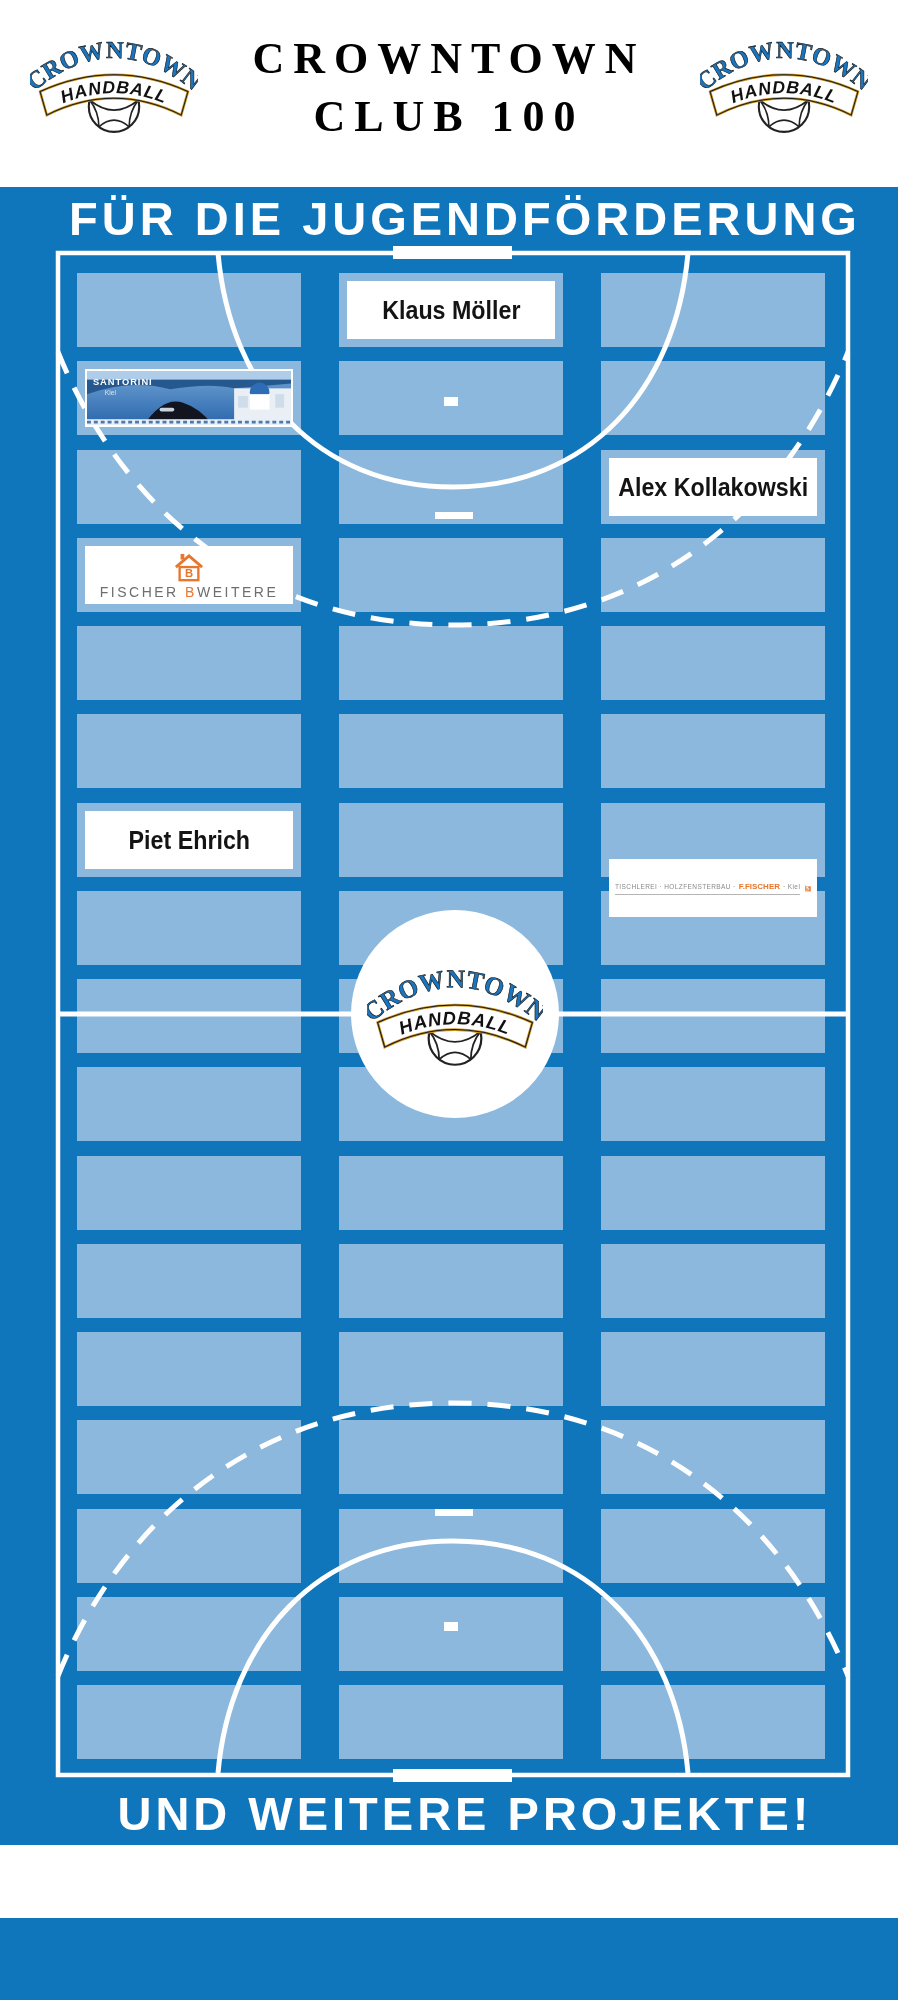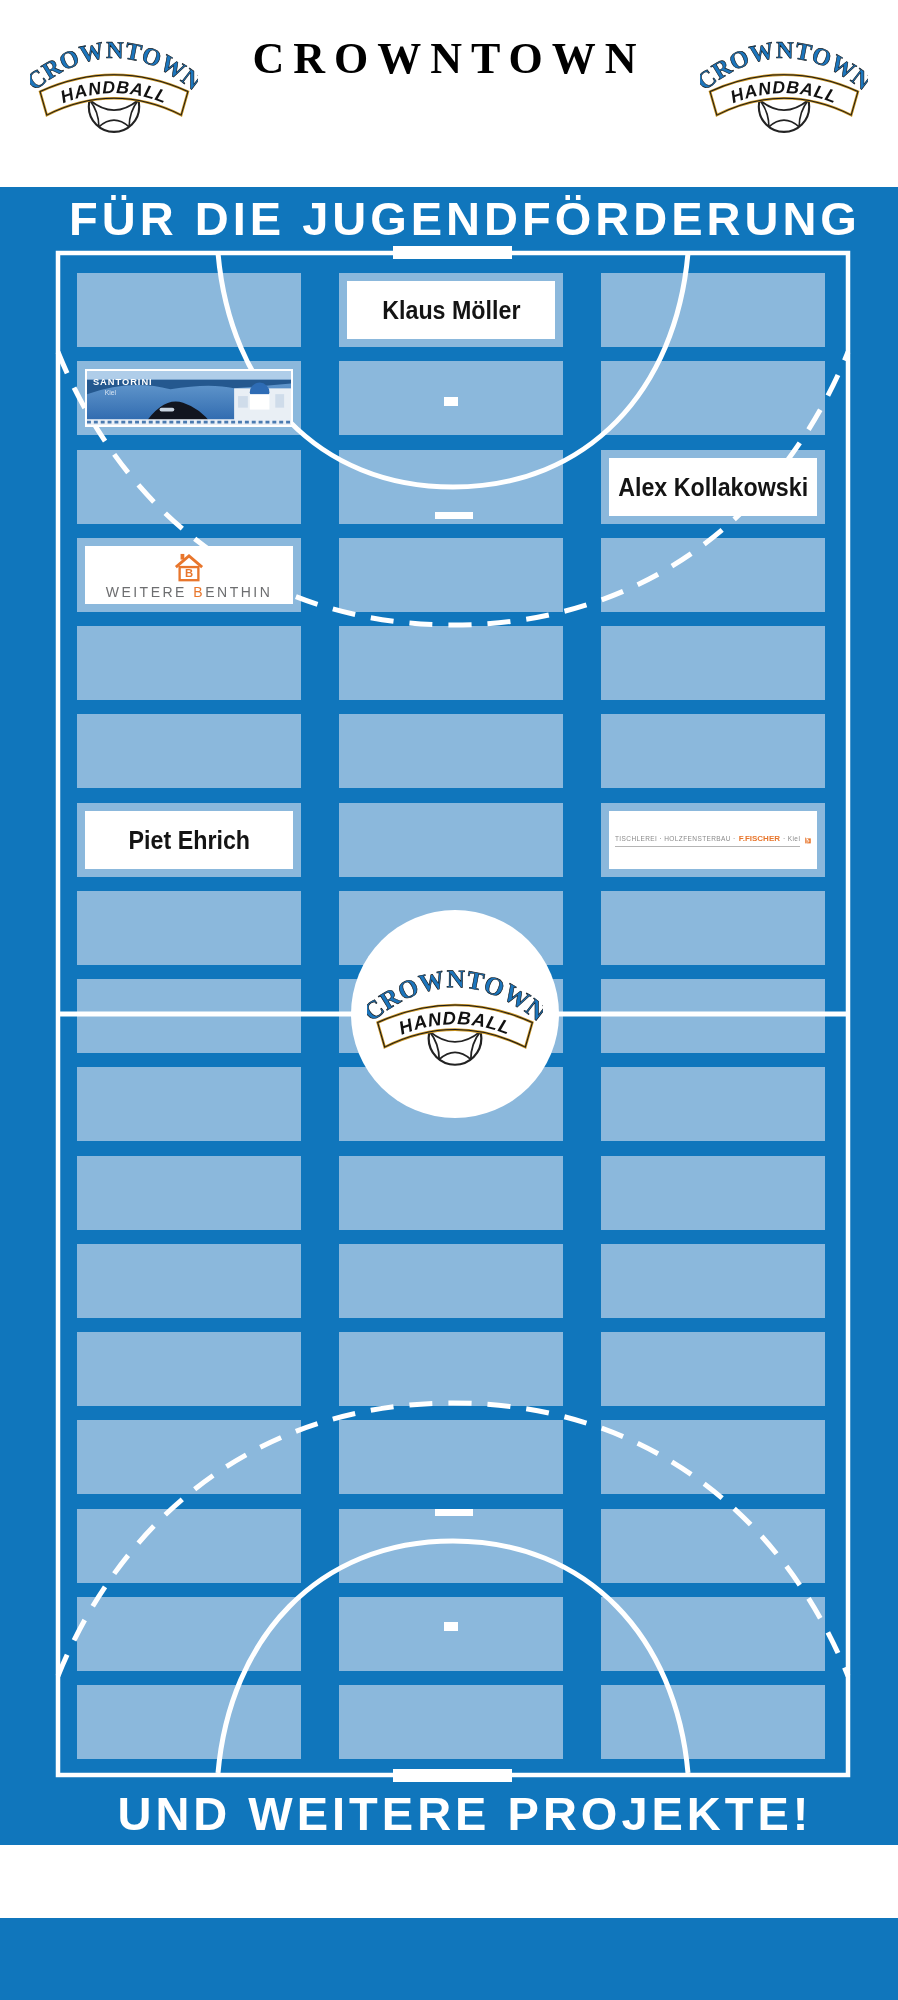--- a/index.html
+++ b/index.html
@@ -34,21 +34,21 @@
   #sponsors{position:absolute;left:0;top:0;width:858px;height:2000px;z-index:3;}
   .sp{position:absolute;background:#fff;display:flex;align-items:center;justify-content:center;overflow:hidden;}
   .sp .nm{font-size:25px;font-weight:bold;color:#141414;transform:scaleX(.93);white-space:nowrap;}
 
   
   .sp.benthin{flex-direction:column;gap:1px;padding-top:3px;}
   .cb-text{font-size:14px;letter-spacing:2.5px;color:var(--gray);white-space:nowrap;}
   .cb-text .b{color:var(--orange);}
 
   
-  .sp.fischer{align-items:center;justify-content:flex-start;gap:5px;padding:0 6px;}
+  .sp.fischer{align-items:center;justify-content:flex-start;gap:5px;padding:0 6px;margin-top:48px;}
   .ff-line{display:flex;align-items:baseline;gap:3px;border-bottom:1.5px solid #b5b5b5;padding-bottom:3px;white-space:nowrap;}
   .ff-small{font-size:6.5px;color:#8a8a8a;letter-spacing:.4px;}
   .ff-brand{font-size:8px;font-weight:bold;color:var(--orange);}
 
   
   .sp.santorini{padding:2px;}
   .sp.santorini svg{width:100%;height:100%;display:block;}
 
   
   .center-logo{position:absolute;left:367px;top:954px;z-index:3;}
@@ -81,20 +81,21 @@
   </defs>
 </svg>
 
 <div class="page">
 
   <svg class="hdr-logo left" width="168" height="111">
       <use href="#ct-logo"></use>
     </svg>
   <div class="title">
     <div>CROWNTOWN</div>
+    <div>CLUB 100</div>
   </div>
   <svg class="hdr-logo right" width="168" height="111">
       <use href="#ct-logo"></use>
     </svg>
 
   <div class="blue-panel"></div>
   <div class="banner top">FÜR DIE JUGENDFÖRDERUNG</div>
   <div class="banner bottom">UND WEITERE PROJEKTE!</div>
 
   <div id="board">
@@ -198,21 +199,21 @@
       <div class="sp text" style="left: 609px; top: 458px; width: 208px; height: 58px;">
         <span class="nm">Alex Kollakowski</span>
       </div>
       <div class="sp benthin" style="left: 85px; top: 546px; width: 208px; height: 58px;">
         <svg width="34" height="30" viewBox="0 0 36 32">
         <path d="M4,15 L18,3 L32,15" fill="none" stroke="#E8762C" stroke-width="3"></path>
         <rect x="8" y="15" width="20" height="14" fill="none" stroke="#E8762C" stroke-width="2.5"></rect>
         <rect x="9" y="1" width="4" height="6" fill="#E8762C"></rect>
         <text class="ib" x="18" y="26" text-anchor="middle" font-size="12" font-weight="bold" fill="#E8762C" font-family="'Liberation Sans',sans-serif">B</text>
       </svg>
-      <div class="cb-text"><span class="w1">WEITERE</span> <span class="b">B</span><span class="w2">ENTHIN</span></div>
+      <div class="cb-text"><span class="w1">FISCHER</span> <span class="b">B</span><span class="w2">WEITERE</span></div>
       </div>
       <div class="sp text" style="left: 85px; top: 811px; width: 208px; height: 58px;">
         <span class="nm">Piet Ehrich</span>
       </div>
       <div class="sp fischer" style="left: 609px; top: 811px; width: 208px; height: 58px;">
         <div class="ff-line">
         <span class="ff-small p">TISCHLEREI · HOLZFENSTERBAU ·</span>
           <span class="ff-brand">F.FISCHER</span>
           <span class="ff-small sfx">· Kiel</span>
       </div>

